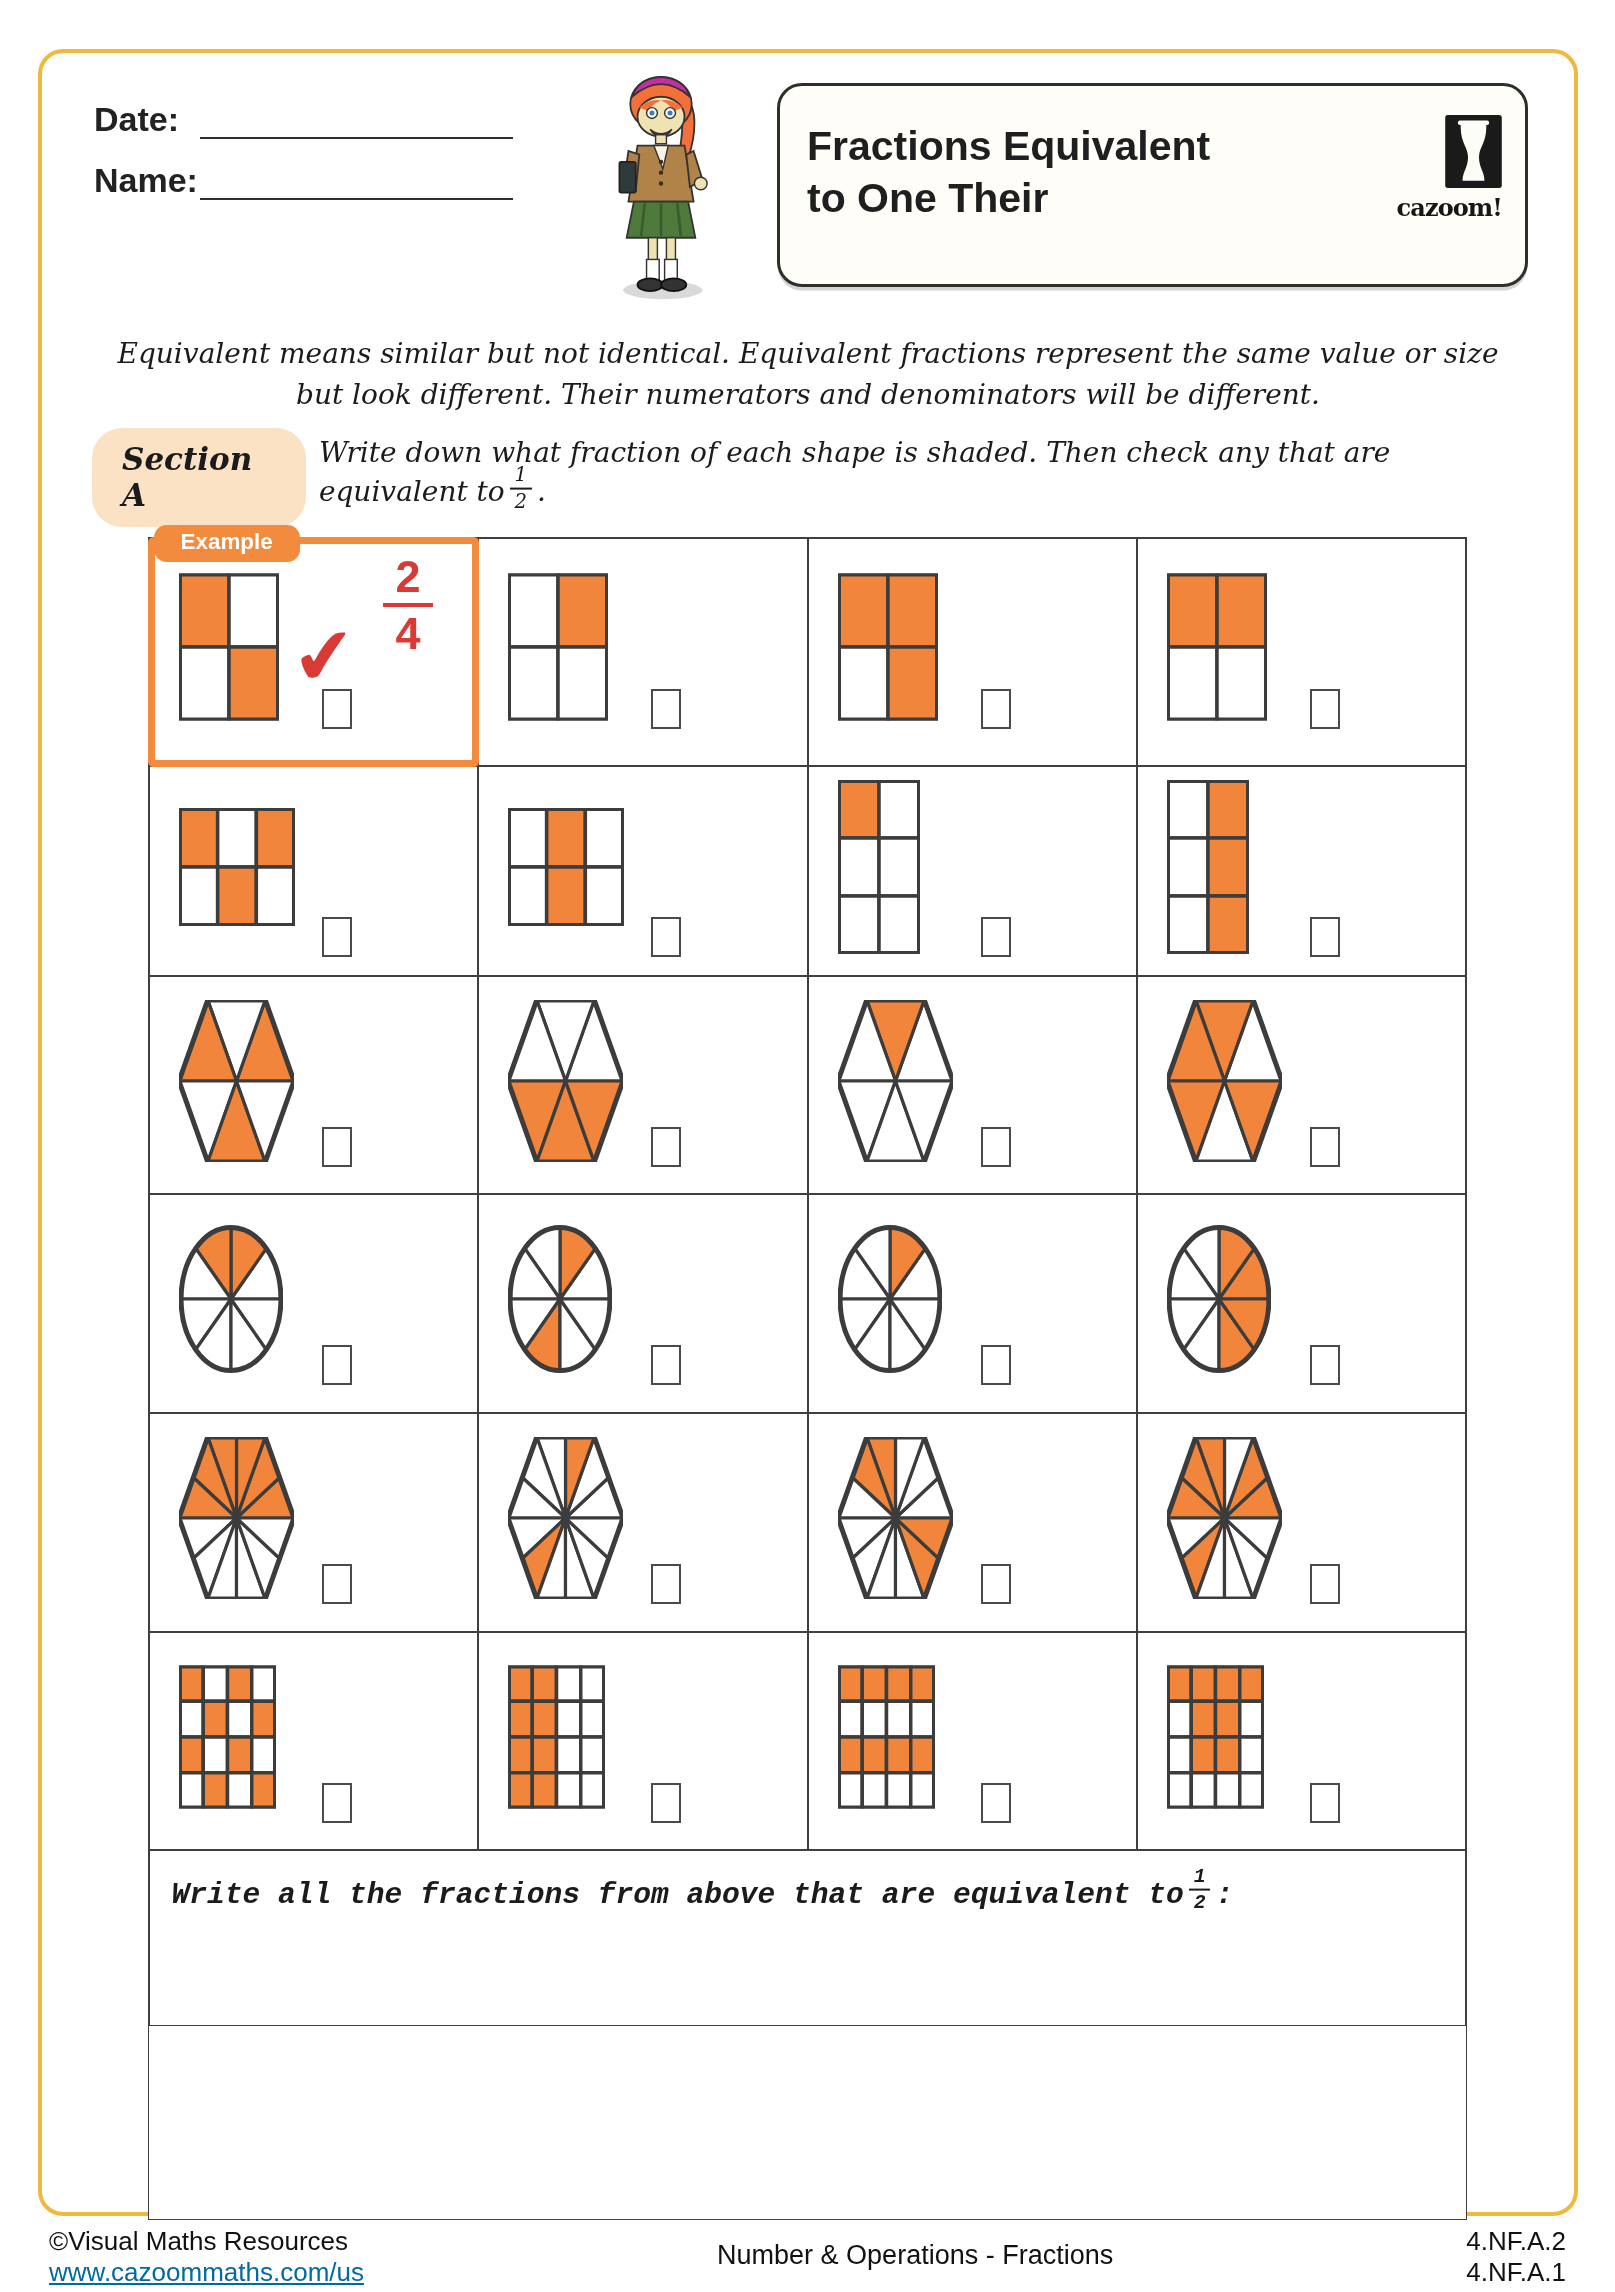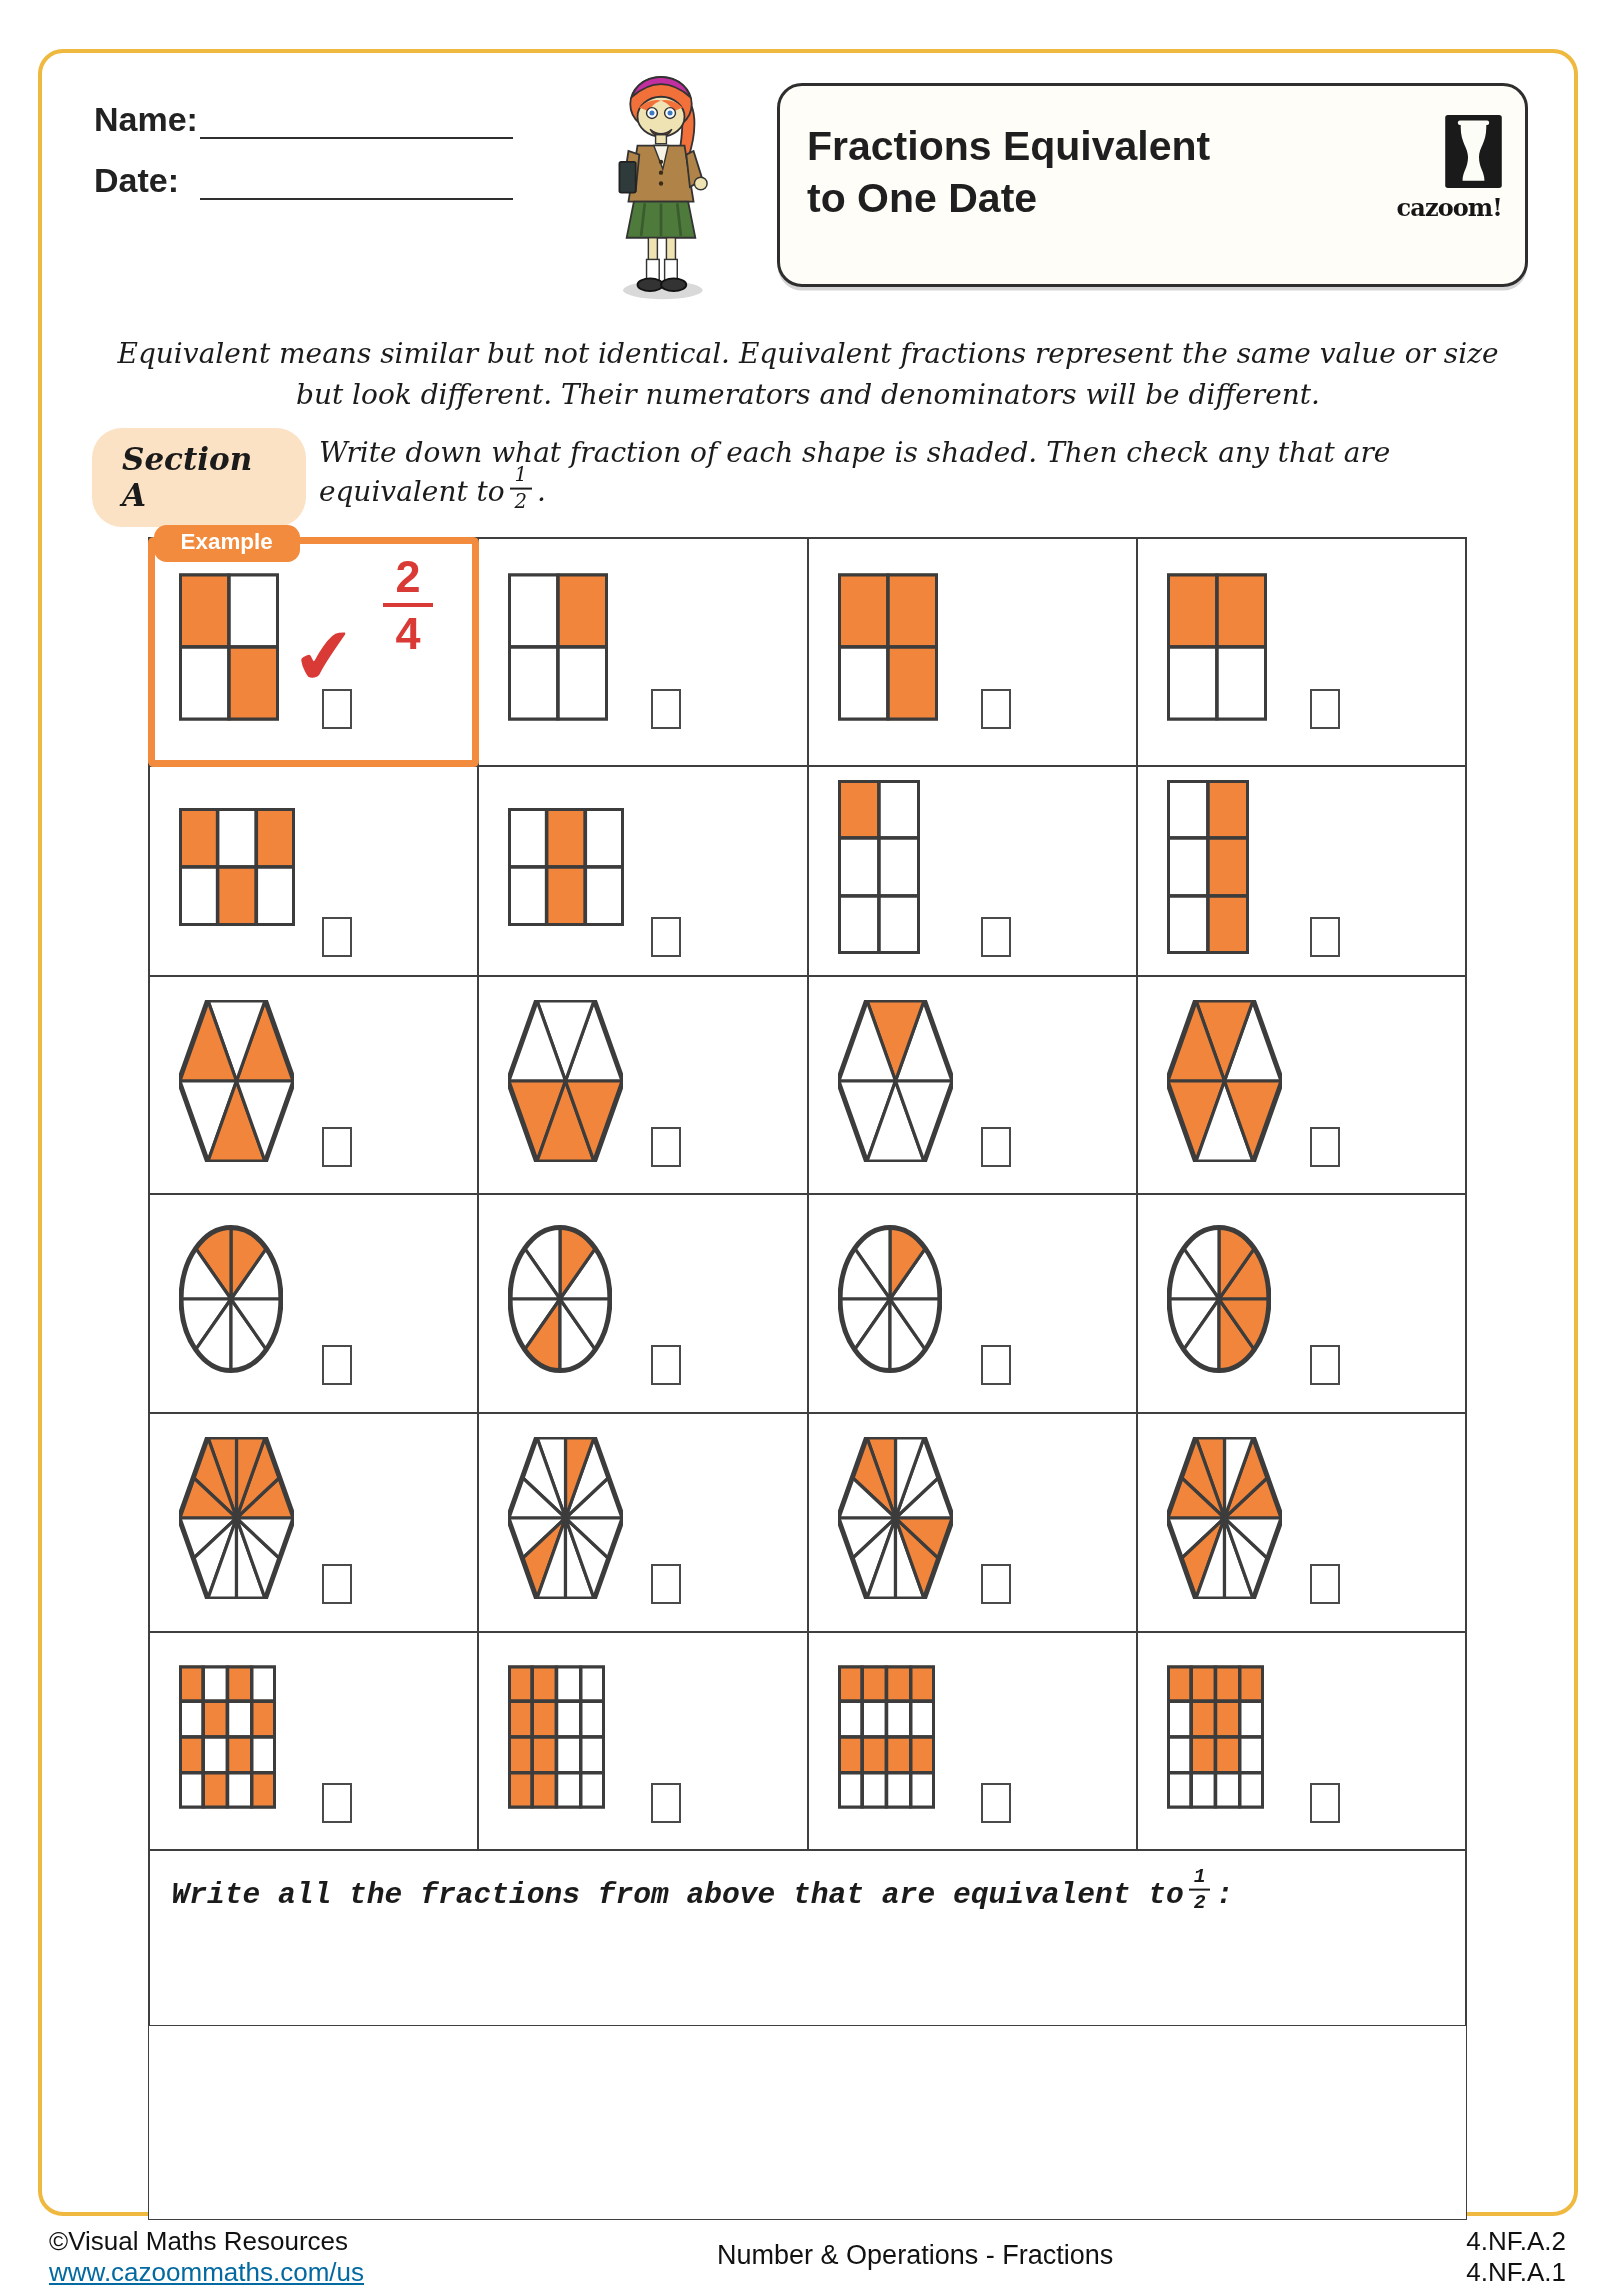--- a/index.html
+++ b/index.html
@@ -76,25 +76,25 @@
   .f-right { text-align:right; line-height:31px; }
 </style>
 </head>
 <body>
 
 <div class="page">
   <div class="frame"></div>
 
   <div class="namedate">
     <div class="nd-row">
+      <span class="nd-label">Date:</span>
+      <span class="nd-line"></span>
+    </div>
+    <div class="nd-row">
       <span class="nd-label">Name:</span>
-      <span class="nd-line"></span>
-    </div>
-    <div class="nd-row">
-      <span class="nd-label">Date:</span>
       <span class="nd-line"></span>
     </div>
   </div>
 
   <div class="girl">
     <svg width="166" height="244" viewBox="0 0 90 135">
       <ellipse cx="46" cy="129" rx="22" ry="5" fill="#000" opacity="0.15"></ellipse>
       <path d="M58 22 C66 28 64 44 60 56 C58 62 54 60 55 54 C57 42 58 32 54 26 Z" fill="#F2703A" stroke="#333" stroke-width="1"></path>
       <ellipse cx="45" cy="26" rx="17" ry="15" fill="#F2703A" stroke="#333" stroke-width="1"></ellipse>
       <path d="M29 22 Q45 8 61 22 Q58 12 45 11 Q32 12 29 22 Z" fill="#C22FA0" stroke="#333" stroke-width="1"></path>
@@ -123,21 +123,21 @@
       <rect x="37" y="112" width="7" height="12" fill="#fff" stroke="#333" stroke-width="0.8"></rect>
       <rect x="47" y="112" width="7" height="12" fill="#fff" stroke="#333" stroke-width="0.8"></rect>
       <ellipse cx="39" cy="126" rx="7" ry="3.5" fill="#333" stroke="#111" stroke-width="1"></ellipse>
       <ellipse cx="52" cy="126" rx="7" ry="3.5" fill="#333" stroke="#111" stroke-width="1"></ellipse>
     </svg>
   </div>
 
   <div class="title-box">
     <div class="title-text">
       <div>Fractions Equivalent</div>
-      <div>to One Date</div>
+      <div>to One Their</div>
     </div>
     <div class="logo">
       <svg width="57" height="73" viewBox="0 0 62 80">
         <rect x="0" y="0" width="62" height="80" rx="3" fill="#1A1A1A"></rect>
         <path d="M17 8 H45 V14 C45 30 37 36 37 46 C37 58 43 62 43 72 H19 C19 62 25 58 25 46 C25 36 17 30 17 14 Z" fill="#FDFDF8"></path>
         <rect x="14" y="6" width="34" height="5" rx="2" fill="#FDFDF8"></rect>
       </svg>
       <div class="logo-text">cazoom!</div>
     </div>
   </div>

